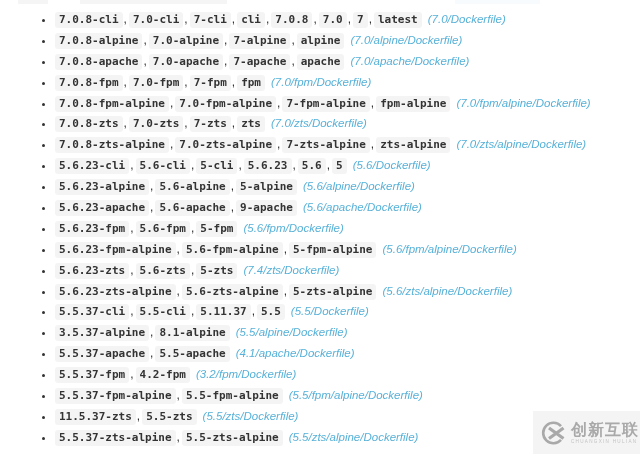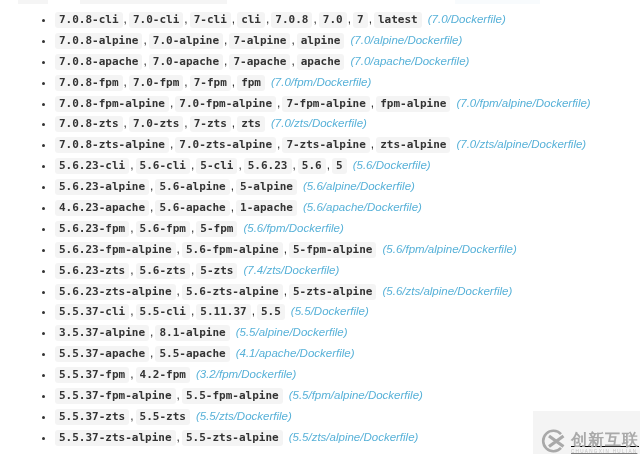--- a/index.html
+++ b/index.html
@@ -56,24 +56,23 @@
     text-decoration:none;
     cursor:pointer;
   }
 
   .watermark{
     position:absolute;
     right:0;bottom:0;
     width:107px;height:43px;
     background:#f4f4f4;
     display:flex;
-    align-items:flex-end;
+    align-items:center;
     box-sizing:border-box;
     padding-left:7px;
-    text-decoration:underline;
   }
   .wm-logo{flex:0 0 auto;display:block;}
   .wm-text{display:flex;flex-direction:column;margin-left:5px;}
   .wm-title{
     font-size:16px;
     font-weight:700;
     color:#a9a9a9;
     line-height:17px;
     letter-spacing:1px;
     white-space:nowrap;
@@ -97,31 +96,31 @@
 <ul class="tag-list">
     <li><code class="chip">7.0.8-cli</code><span class="sep">,</span><code class="chip">7.0-cli</code><span class="sep">,</span><code class="chip">7-cli</code><span class="sep">,</span><code class="chip">cli</code><span class="sep">,</span><code class="chip">7.0.8</code><span class="sep">,</span><code class="chip">7.0</code><span class="sep">,</span><code class="chip">7</code><span class="sep">,</span><code class="chip">latest</code><a class="dlink">(7.0/Dockerfile)</a></li>
     <li><code class="chip">7.0.8-alpine</code><span class="sep">,</span><code class="chip">7.0-alpine</code><span class="sep">,</span><code class="chip">7-alpine</code><span class="sep">,</span><code class="chip">alpine</code><a class="dlink">(7.0/alpine/Dockerfile)</a></li>
     <li><code class="chip">7.0.8-apache</code><span class="sep">,</span><code class="chip">7.0-apache</code><span class="sep">,</span><code class="chip">7-apache</code><span class="sep">,</span><code class="chip">apache</code><a class="dlink">(7.0/apache/Dockerfile)</a></li>
     <li><code class="chip">7.0.8-fpm</code><span class="sep">,</span><code class="chip">7.0-fpm</code><span class="sep">,</span><code class="chip">7-fpm</code><span class="sep">,</span><code class="chip">fpm</code><a class="dlink">(7.0/fpm/Dockerfile)</a></li>
     <li><code class="chip">7.0.8-fpm-alpine</code><span class="sep">,</span><code class="chip">7.0-fpm-alpine</code><span class="sep">,</span><code class="chip">7-fpm-alpine</code><span class="sep">,</span><code class="chip">fpm-alpine</code><a class="dlink">(7.0/fpm/alpine/Dockerfile)</a></li>
     <li><code class="chip">7.0.8-zts</code><span class="sep">,</span><code class="chip">7.0-zts</code><span class="sep">,</span><code class="chip">7-zts</code><span class="sep">,</span><code class="chip">zts</code><a class="dlink">(7.0/zts/Dockerfile)</a></li>
     <li><code class="chip">7.0.8-zts-alpine</code><span class="sep">,</span><code class="chip">7.0-zts-alpine</code><span class="sep">,</span><code class="chip">7-zts-alpine</code><span class="sep">,</span><code class="chip">zts-alpine</code><a class="dlink">(7.0/zts/alpine/Dockerfile)</a></li>
     <li><code class="chip">5.6.23-cli</code><span class="sep">,</span><code class="chip">5.6-cli</code><span class="sep">,</span><code class="chip">5-cli</code><span class="sep">,</span><code class="chip">5.6.23</code><span class="sep">,</span><code class="chip">5.6</code><span class="sep">,</span><code class="chip">5</code><a class="dlink">(5.6/Dockerfile)</a></li>
     <li><code class="chip">5.6.23-alpine</code><span class="sep">,</span><code class="chip">5.6-alpine</code><span class="sep">,</span><code class="chip">5-alpine</code><a class="dlink">(5.6/alpine/Dockerfile)</a></li>
-    <li><code class="chip">4.6.23-apache</code><span class="sep">,</span><code class="chip">5.6-apache</code><span class="sep">,</span><code class="chip">1-apache</code><a class="dlink">(5.6/apache/Dockerfile)</a></li>
+    <li><code class="chip">5.6.23-apache</code><span class="sep">,</span><code class="chip">5.6-apache</code><span class="sep">,</span><code class="chip">9-apache</code><a class="dlink">(5.6/apache/Dockerfile)</a></li>
     <li><code class="chip">5.6.23-fpm</code><span class="sep">,</span><code class="chip">5.6-fpm</code><span class="sep">,</span><code class="chip">5-fpm</code><a class="dlink">(5.6/fpm/Dockerfile)</a></li>
     <li><code class="chip">5.6.23-fpm-alpine</code><span class="sep">,</span><code class="chip">5.6-fpm-alpine</code><span class="sep">,</span><code class="chip">5-fpm-alpine</code><a class="dlink">(5.6/fpm/alpine/Dockerfile)</a></li>
     <li><code class="chip">5.6.23-zts</code><span class="sep">,</span><code class="chip">5.6-zts</code><span class="sep">,</span><code class="chip">5-zts</code><a class="dlink">(7.4/zts/Dockerfile)</a></li>
     <li><code class="chip">5.6.23-zts-alpine</code><span class="sep">,</span><code class="chip">5.6-zts-alpine</code><span class="sep">,</span><code class="chip">5-zts-alpine</code><a class="dlink">(5.6/zts/alpine/Dockerfile)</a></li>
     <li><code class="chip">5.5.37-cli</code><span class="sep">,</span><code class="chip">5.5-cli</code><span class="sep">,</span><code class="chip">5.11.37</code><span class="sep">,</span><code class="chip">5.5</code><a class="dlink">(5.5/Dockerfile)</a></li>
     <li><code class="chip">3.5.37-alpine</code><span class="sep">,</span><code class="chip">8.1-alpine</code><a class="dlink">(5.5/alpine/Dockerfile)</a></li>
     <li><code class="chip">5.5.37-apache</code><span class="sep">,</span><code class="chip">5.5-apache</code><a class="dlink">(4.1/apache/Dockerfile)</a></li>
     <li><code class="chip">5.5.37-fpm</code><span class="sep">,</span><code class="chip">4.2-fpm</code><a class="dlink">(3.2/fpm/Dockerfile)</a></li>
     <li><code class="chip">5.5.37-fpm-alpine</code><span class="sep">,</span><code class="chip">5.5-fpm-alpine</code><a class="dlink">(5.5/fpm/alpine/Dockerfile)</a></li>
-    <li><code class="chip">5.5.37-zts</code><span class="sep">,</span><code class="chip">5.5-zts</code><a class="dlink">(5.5/zts/Dockerfile)</a></li>
+    <li><code class="chip">11.5.37-zts</code><span class="sep">,</span><code class="chip">5.5-zts</code><a class="dlink">(5.5/zts/Dockerfile)</a></li>
     <li><code class="chip">5.5.37-zts-alpine</code><span class="sep">,</span><code class="chip">5.5-zts-alpine</code><a class="dlink">(5.5/zts/alpine/Dockerfile)</a></li>
   </ul>
 
 <div class="watermark">
   <svg class="wm-logo" width="26" height="26" viewBox="0 0 26 26" aria-hidden="true">
     <path d="M21 6.2 A 10.2 10.2 0 1 0 21 19.8" fill="none" stroke="#a9a9a9" stroke-width="2.6"></path>
     <path d="M9 8 L 23.5 18.5 M23.5 8 L 9 18.5" fill="none" stroke="#a9a9a9" stroke-width="3.2"></path>
   </svg>
   <div class="wm-text">
     <span class="wm-title">创新互联</span>

